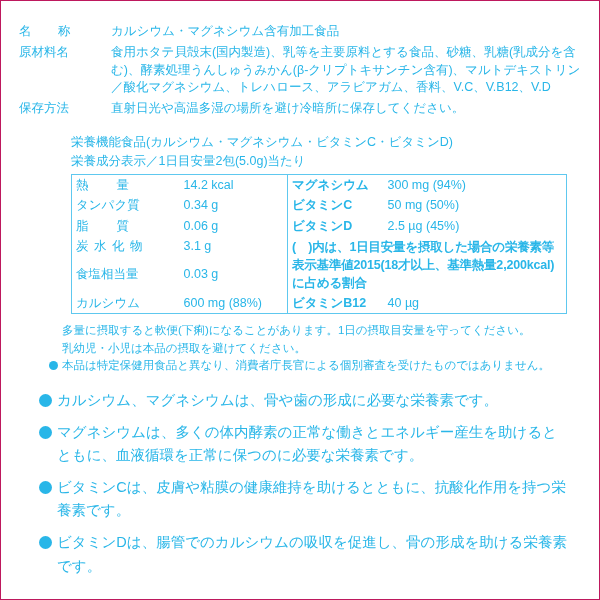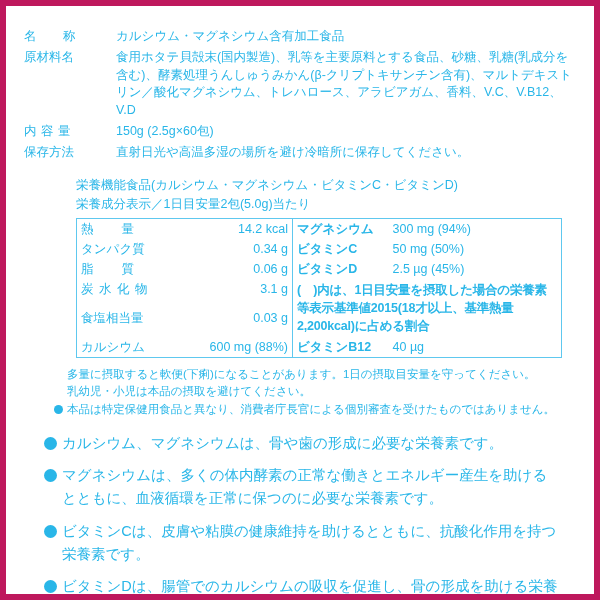--- a/index.html
+++ b/index.html
@@ -13,21 +13,21 @@
     background: #ffffff;
     font-family: "Liberation Sans", sans-serif;
     color: #29b6e8;
     overflow: hidden;
   }
   #page {
     position: relative;
     width: 600px;
     height: 600px;
     padding: 22px 18px 10px 18px;
-    border: 6px solid #be185d;
+    border: 1px solid #be185d;
   }
 
   
   .spec-table {
     width: 100%;
     border-collapse: collapse;
   }
   .spec-table td {
     vertical-align: top;
     padding: 0 0 3px 0;
@@ -73,21 +73,21 @@
     color: #29b6e8;
     line-height: 1.45;
     vertical-align: top;
   }
   .col-div {
     border-left: 1px solid #5ec8ef !important;
     font-weight: bold;
   }
   .n-name { width: 108px; white-space: nowrap; letter-spacing: 1px;}
   .n-name.tight { letter-spacing: 0; }
-  .n-val  { width: 108px; text-align: right; white-space: nowrap; }
+  .n-val  { width: 108px; text-align: left; white-space: nowrap; }
   .r-name { width: 96px; white-space: nowrap; }
   .r-val  { white-space: nowrap; }
   .note-cell {
     font-size: 8.5px;
     line-height: 1.25;
     letter-spacing: -0.2px;
     padding-top: 2px !important;
   }
 
   
@@ -149,24 +149,20 @@
     <tbody>
       <tr>
         <td class="spec-label">名　　称</td>
         <td class="spec-value">カルシウム・マグネシウム含有加工食品</td>
       </tr>
       <tr>
         <td class="spec-label spread">原材料名</td>
         <td class="spec-value">食用ホタテ貝殻末(国内製造)、乳等を主要原料とする食品、砂糖、乳糖(乳成分を含む)、酵素処理うんしゅうみかん(β-クリプトキサンチン含有)、マルトデキストリン／酸化マグネシウム、トレハロース、アラビアガム、香料、V.C、V.B12、V.D</td>
       </tr>
       <tr>
-        <td class="spec-label">内 容 量</td>
-        <td class="spec-value">150g (2.5g×60包)</td>
-      </tr>
-      <tr>
         <td class="spec-label spread">保存方法</td>
         <td class="spec-value">直射日光や高温多湿の場所を避け冷暗所に保存してください。</td>
       </tr>
     </tbody>
   </table>
 
   <div class="nutri-wrap">
     <div class="nutri-head">栄養機能食品(カルシウム・マグネシウム・ビタミンC・ビタミンD)</div>
     <div class="nutri-head">栄養成分表示／1日目安量2包(5.0g)当たり</div>
 

